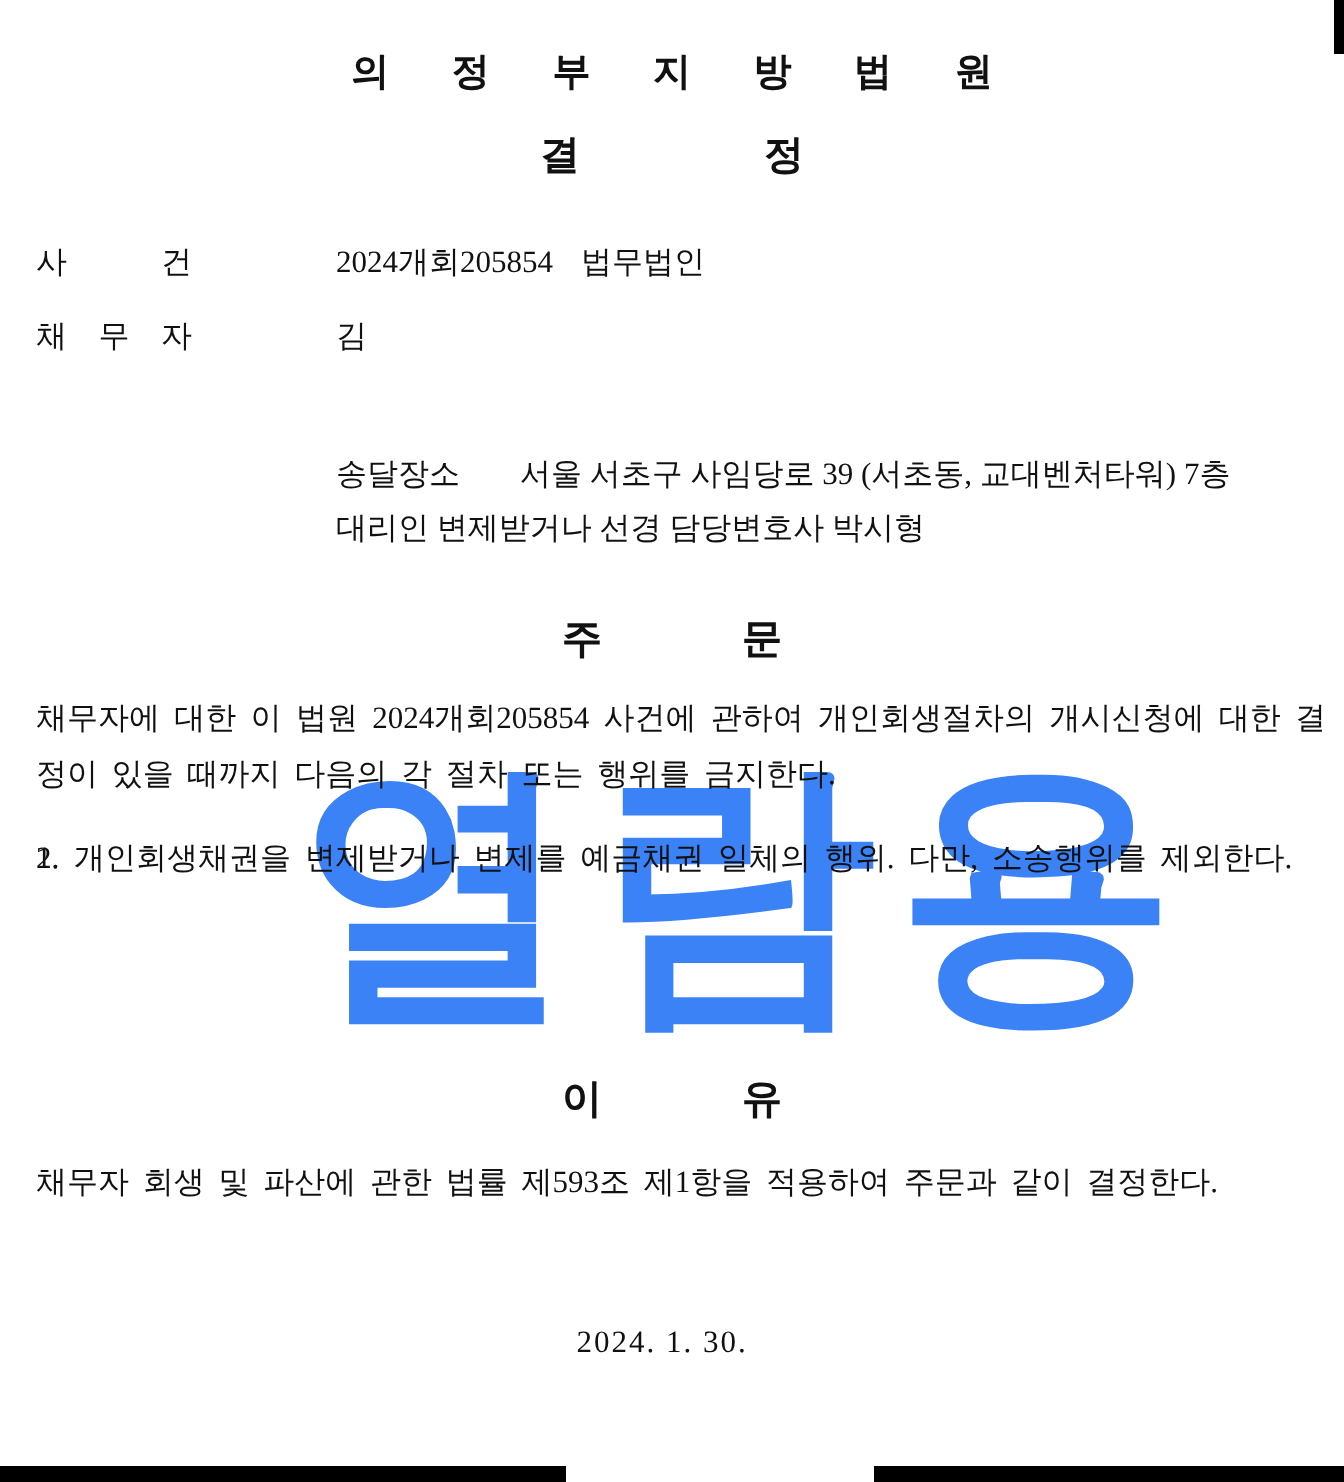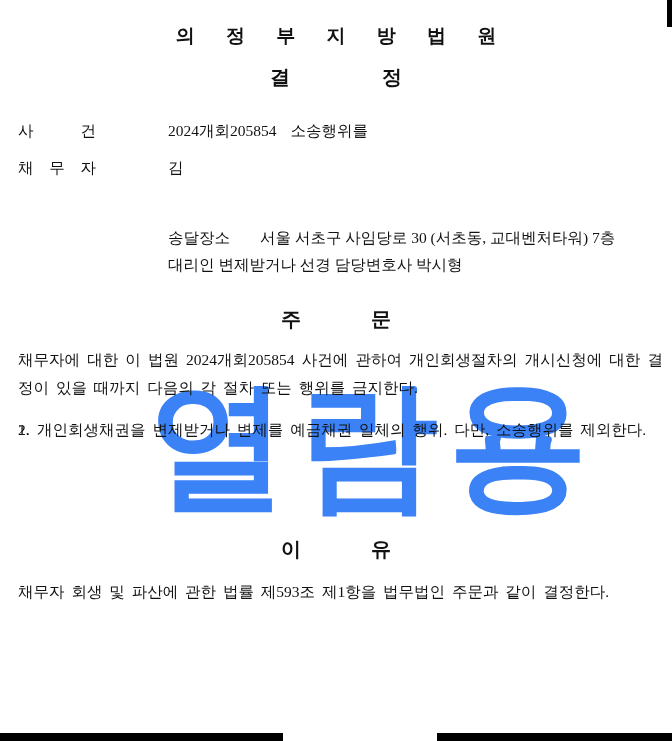--- a/index.html
+++ b/index.html
@@ -114,36 +114,36 @@
       <span>결</span>
       <span>정</span>
     </div>
 
     <div class="kv-row row-case">
       <div class="kv-label">
         <span>사</span>
         <span>건</span>
       </div>
       <div class="kv-value">
-        <span>2024개회205854</span><span class="gap"></span><span>소송행위를</span>
+        <span>2024개회205854</span><span class="gap"></span><span>법무법인</span>
       </div>
     </div>
 
     <div class="kv-row row-debtor">
       <div class="kv-label">
         <span>채</span>
         <span>무</span>
         <span>자</span>
       </div>
       <div class="kv-value">김</div>
     </div>
 
     <div class="addr-block">
       <div class="addr-line1">
-        <span class="svc-label">송달장소</span><span>서울 서초구 사임당로 30 (서초동, 교대벤처타워) 7층</span>
+        <span class="svc-label">송달장소</span><span>서울 서초구 사임당로 39 (서초동, 교대벤처타워) 7층</span>
       </div>
       <div class="addr-line2">대리인 변제받거나 선경 담당변호사 박시형</div>
     </div>
 
     <div class="section-heading heading-jumun">
       <span>주</span>
       <span>문</span>
     </div>
 
     <div class="paragraph order-intro">채무자에 대한 이 법원 2024개회205854 사건에 관하여 개인회생절차의 개시신청에 대한 결정이 있을 때까지 다음의 각 절차 또는 행위를 금지한다.</div>
@@ -156,21 +156,22 @@
         <span class="num">2.</span>
         <span>개인회생채권을 변제받거나 변제를 예금채권 일체의 행위. 다만, 소송행위를 제외한다.</span>
       </div>
     </div>
 
     <div class="section-heading heading-iyu">
       <span>이</span>
       <span>유</span>
     </div>
 
-    <div class="paragraph reason-text">채무자 회생 및 파산에 관한 법률 제593조 제1항을 법무법인 주문과 같이 결정한다.</div>
+    <div class="paragraph reason-text">채무자 회생 및 파산에 관한 법률 제593조 제1항을 적용하여 주문과 같이 결정한다.</div>
 
+    <div class="date-line">2024. 1. 30.</div>
 
     <div class="redaction redact-top-right"></div>
     <div class="redaction redact-bottom-left"></div>
     <div class="redaction redact-bottom-right"></div>
 
   </div>
 </div>
 
 </body></html>

